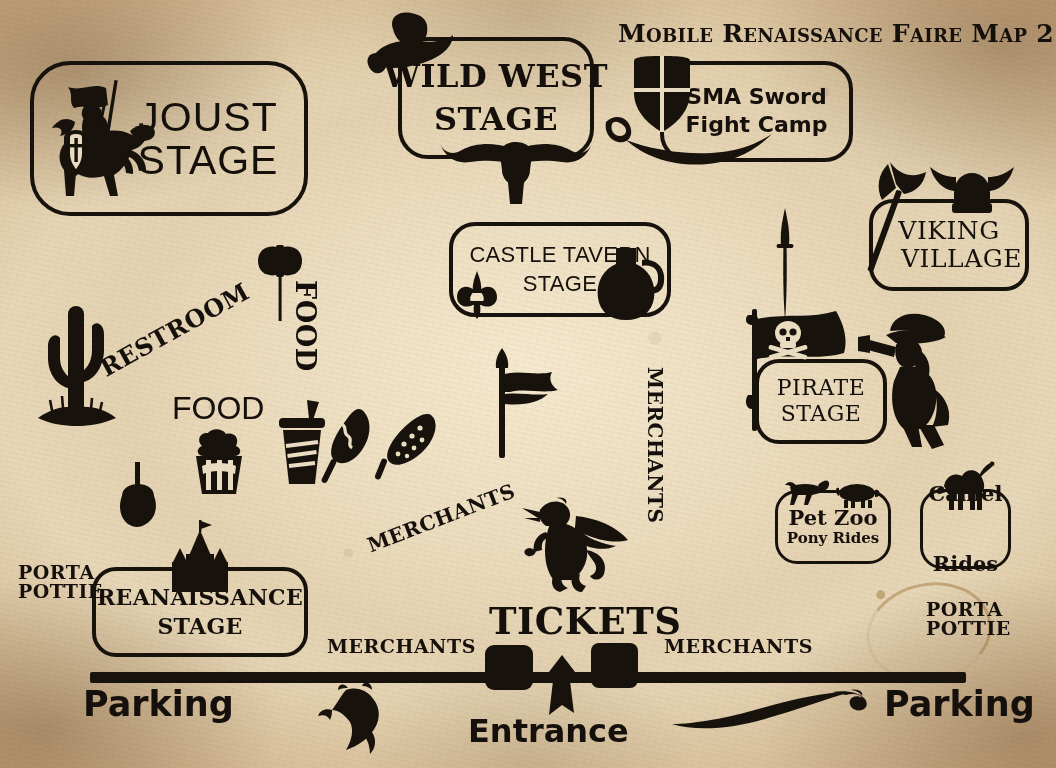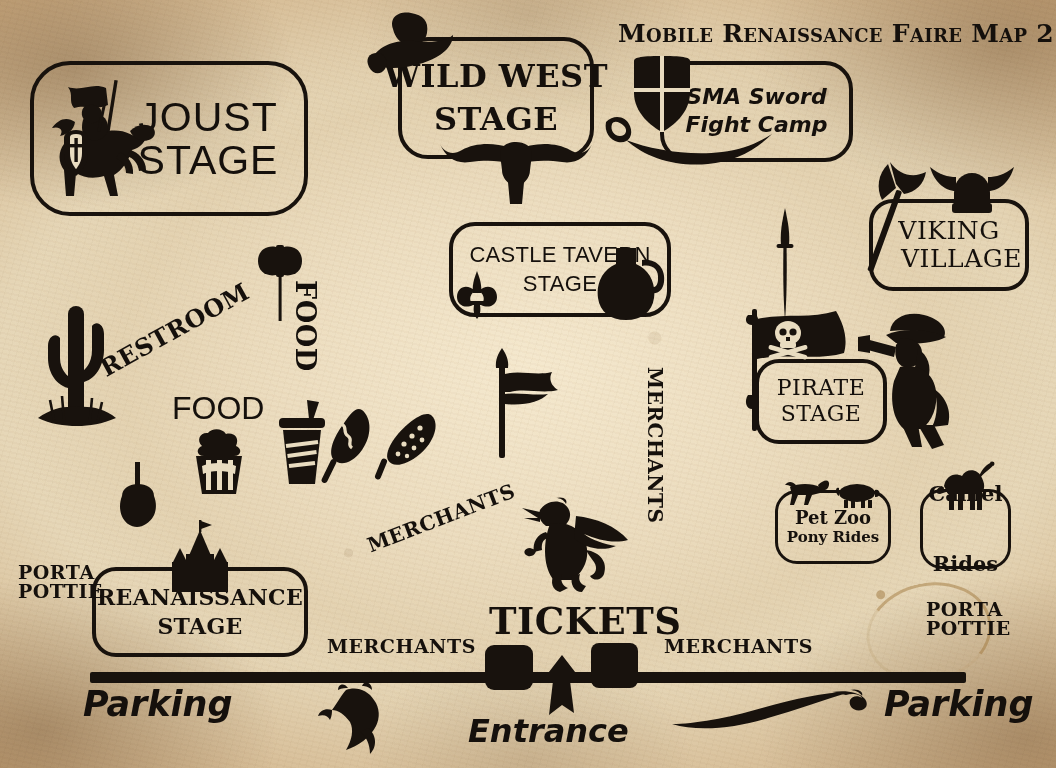--- a/index.html
+++ b/index.html
@@ -58,38 +58,38 @@
   .sign{
     position:absolute;border:4px solid #18120d;border-radius:34px;
     display:flex;flex-direction:column;align-items:center;justify-content:center;
     box-sizing:border-box;background:transparent;
   }
   .sign .t{color:#15100c;text-align:center;line-height:1.04;white-space:nowrap;}
 
   
   .f-sans{font-family:"Liberation Sans",sans-serif;}
   .f-dserif{font-family:"DejaVu Serif",serif;}
-  .f-dsans{font-family:"DejaVu Sans",sans-serif;font-style:italic;}
+  .f-dsans{font-family:"DejaVu Sans",sans-serif;}
   .smallcaps{font-variant:small-caps;letter-spacing:.5px;}
 
   
   #joust-sign{left:30px;top:61px;width:278px;height:155px;border-radius:40px;}
   #joust-sign .t{font-size:41px;font-weight:400;letter-spacing:1px;margin-left:78px;}
   #wildwest-sign{left:398px;top:37px;width:196px;height:122px;border-radius:30px;}
   #wildwest-sign .t{font-size:32px;font-weight:700;letter-spacing:.5px;}
   #sma-sign{left:660px;top:61px;width:193px;height:101px;border-radius:28px;}
   #sma-sign .t{font-size:22px;font-weight:700;}
   #tavern-sign{left:449px;top:222px;width:222px;height:95px;border-radius:26px;}
   #tavern-sign .t{font-size:22px;font-weight:400;letter-spacing:.3px;}
   #viking-sign{left:869px;top:199px;width:160px;height:92px;border-radius:24px;}
   #viking-sign .t{font-size:25px;font-weight:400;letter-spacing:.5px;}
   #pirate-sign{left:755px;top:359px;width:132px;height:85px;border-radius:24px;}
   #pirate-sign .t{font-size:22px;font-weight:400;letter-spacing:.5px;}
   #petzoo-sign{left:775px;top:490px;width:116px;height:74px;border-radius:22px;border-width:3px;}
-  #petzoo-sign .t1{font-size:18px;font-weight:700;}
+  #petzoo-sign .t1{font-size:21px;font-weight:700;}
   #petzoo-sign .t2{font-size:15px;font-weight:700;margin-top:2px;}
   #camel-sign{left:920px;top:489px;width:91px;height:80px;border-radius:22px;border-width:3px;gap:46px;}
   #camel-sign .t{font-size:21px;font-weight:700;line-height:1.12;}
   #renaissance-sign{left:92px;top:567px;width:216px;height:90px;border-radius:24px;}
   #renaissance-sign .t{font-size:22px;font-weight:700;letter-spacing:.3px;}
 
   
   #restroom-lbl{left:92px;top:318px;font-size:24px;font-weight:700;transform:rotate(-29deg);}
   #food-v-lbl{left:319px;top:280px;font-size:27px;font-weight:700;transform:rotate(90deg);transform-origin:left top;}
   #food-lbl{left:172px;top:392px;font-size:32px;font-weight:400;}

